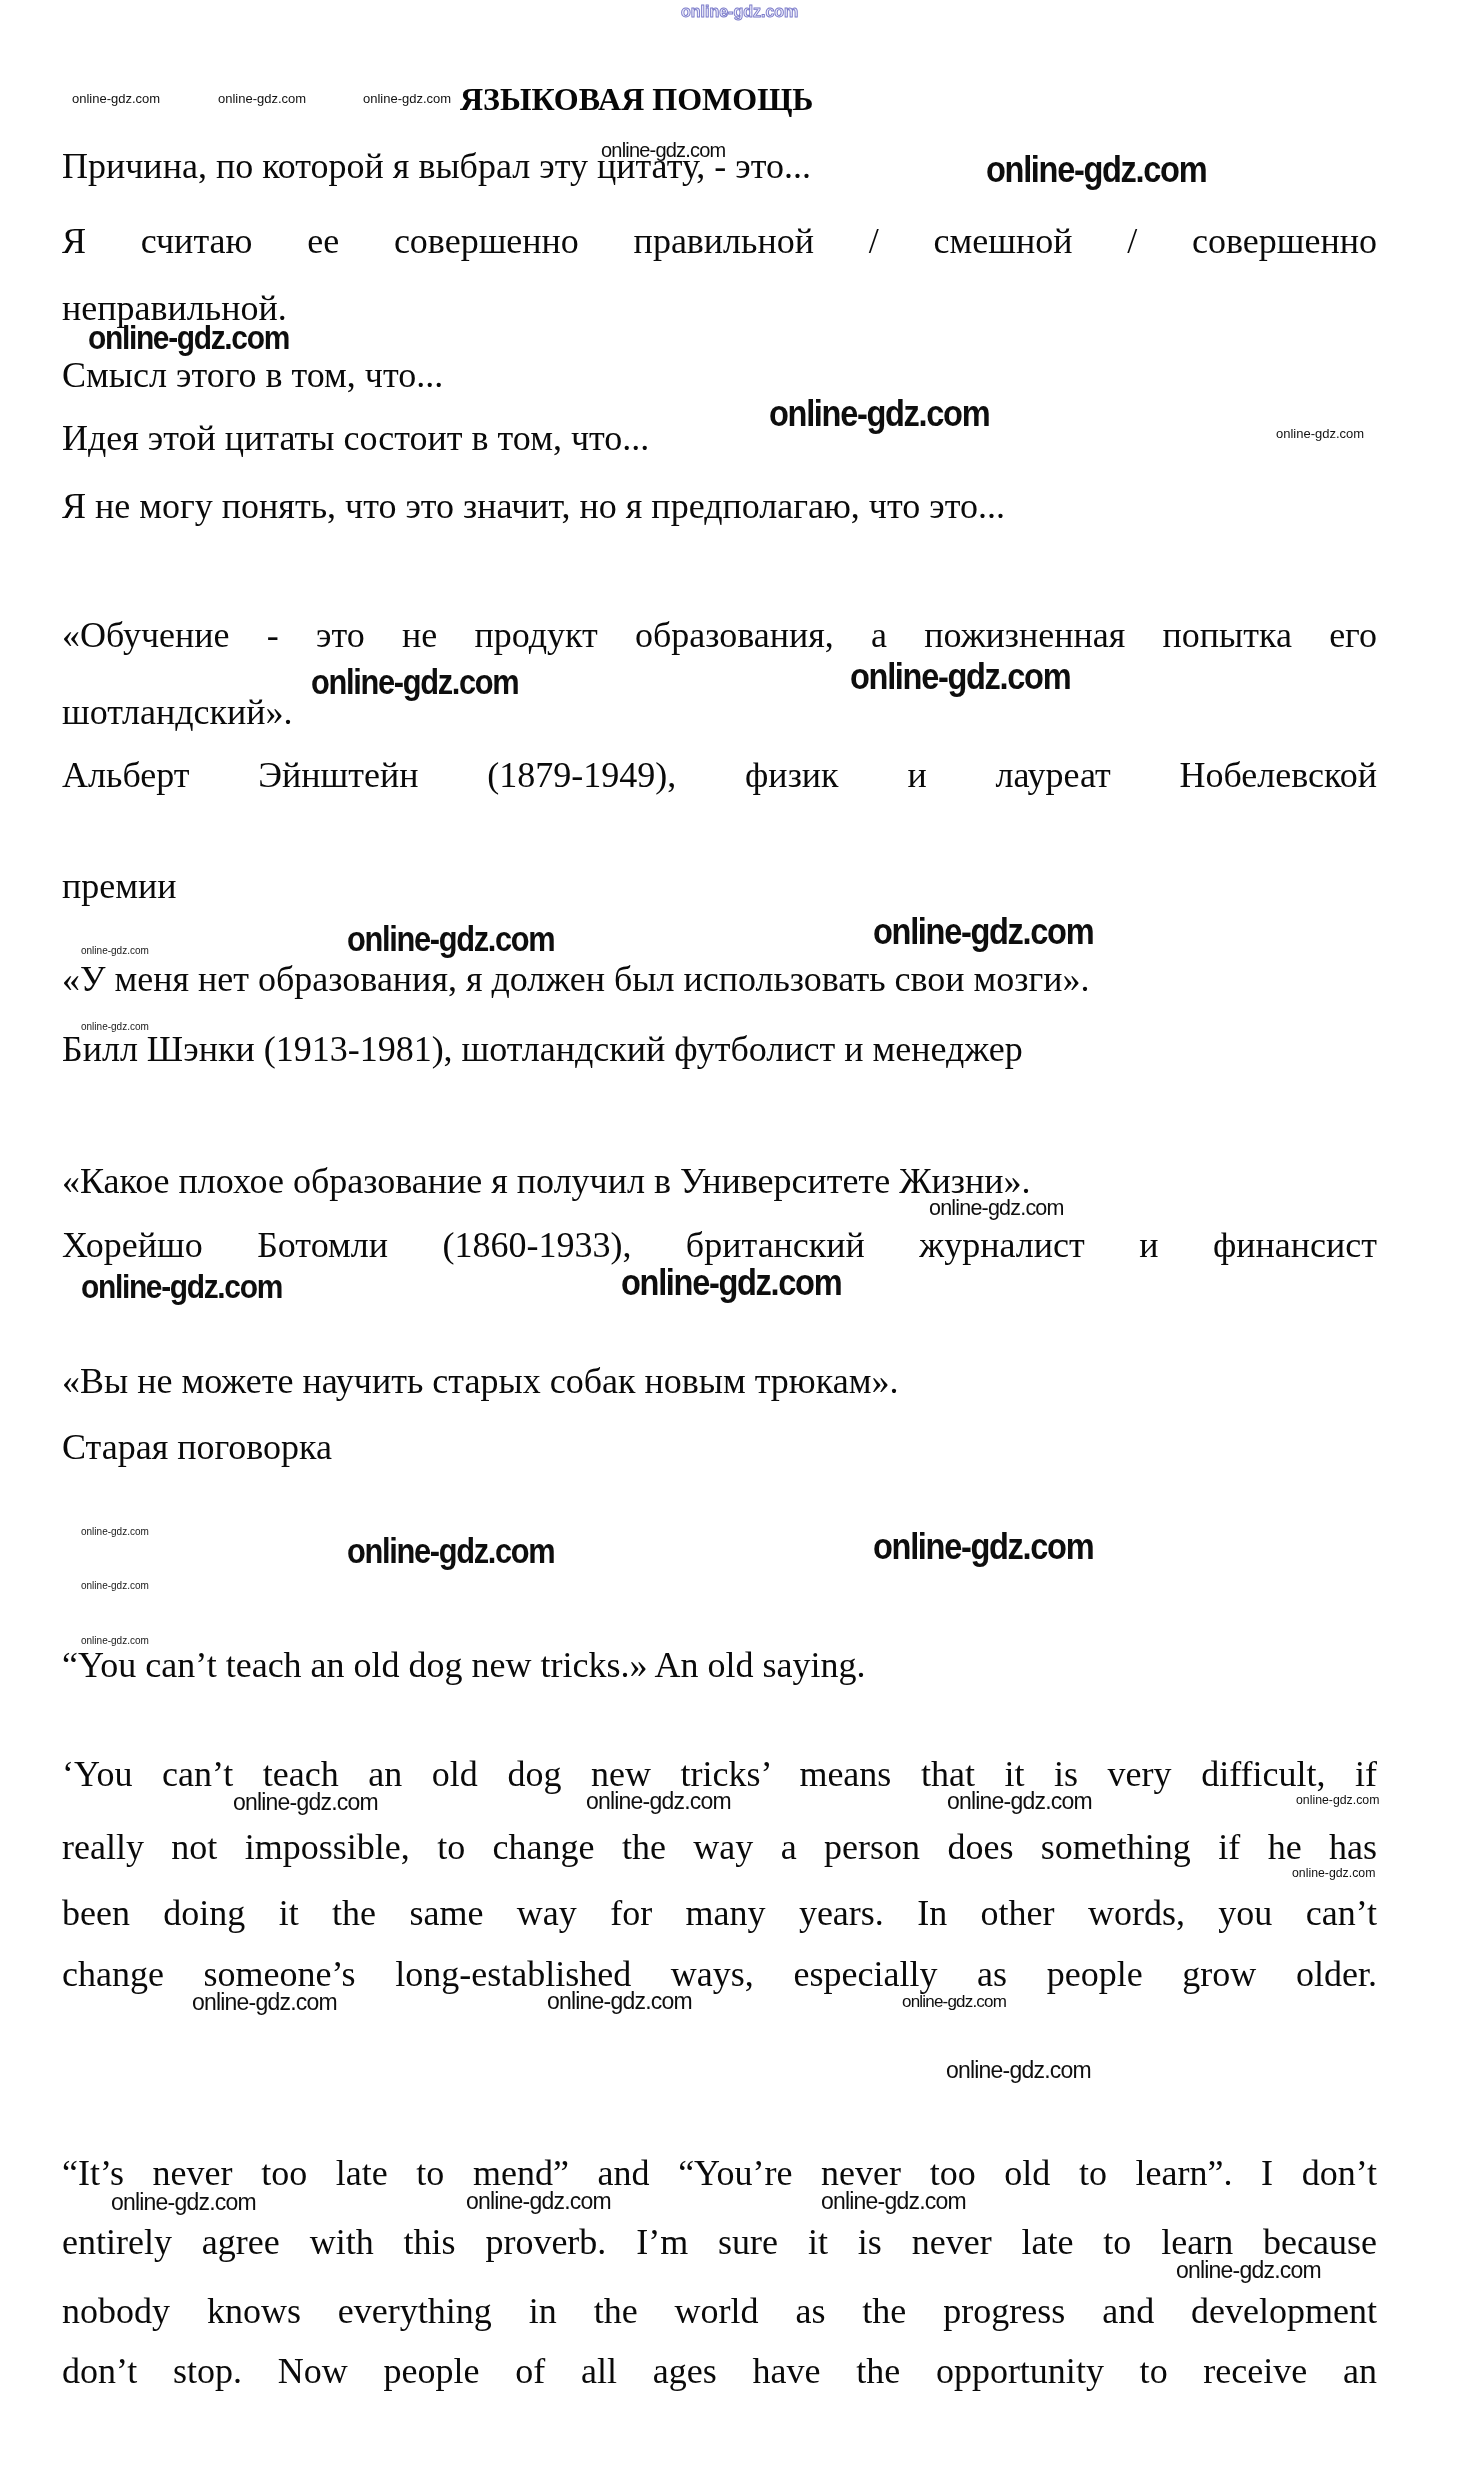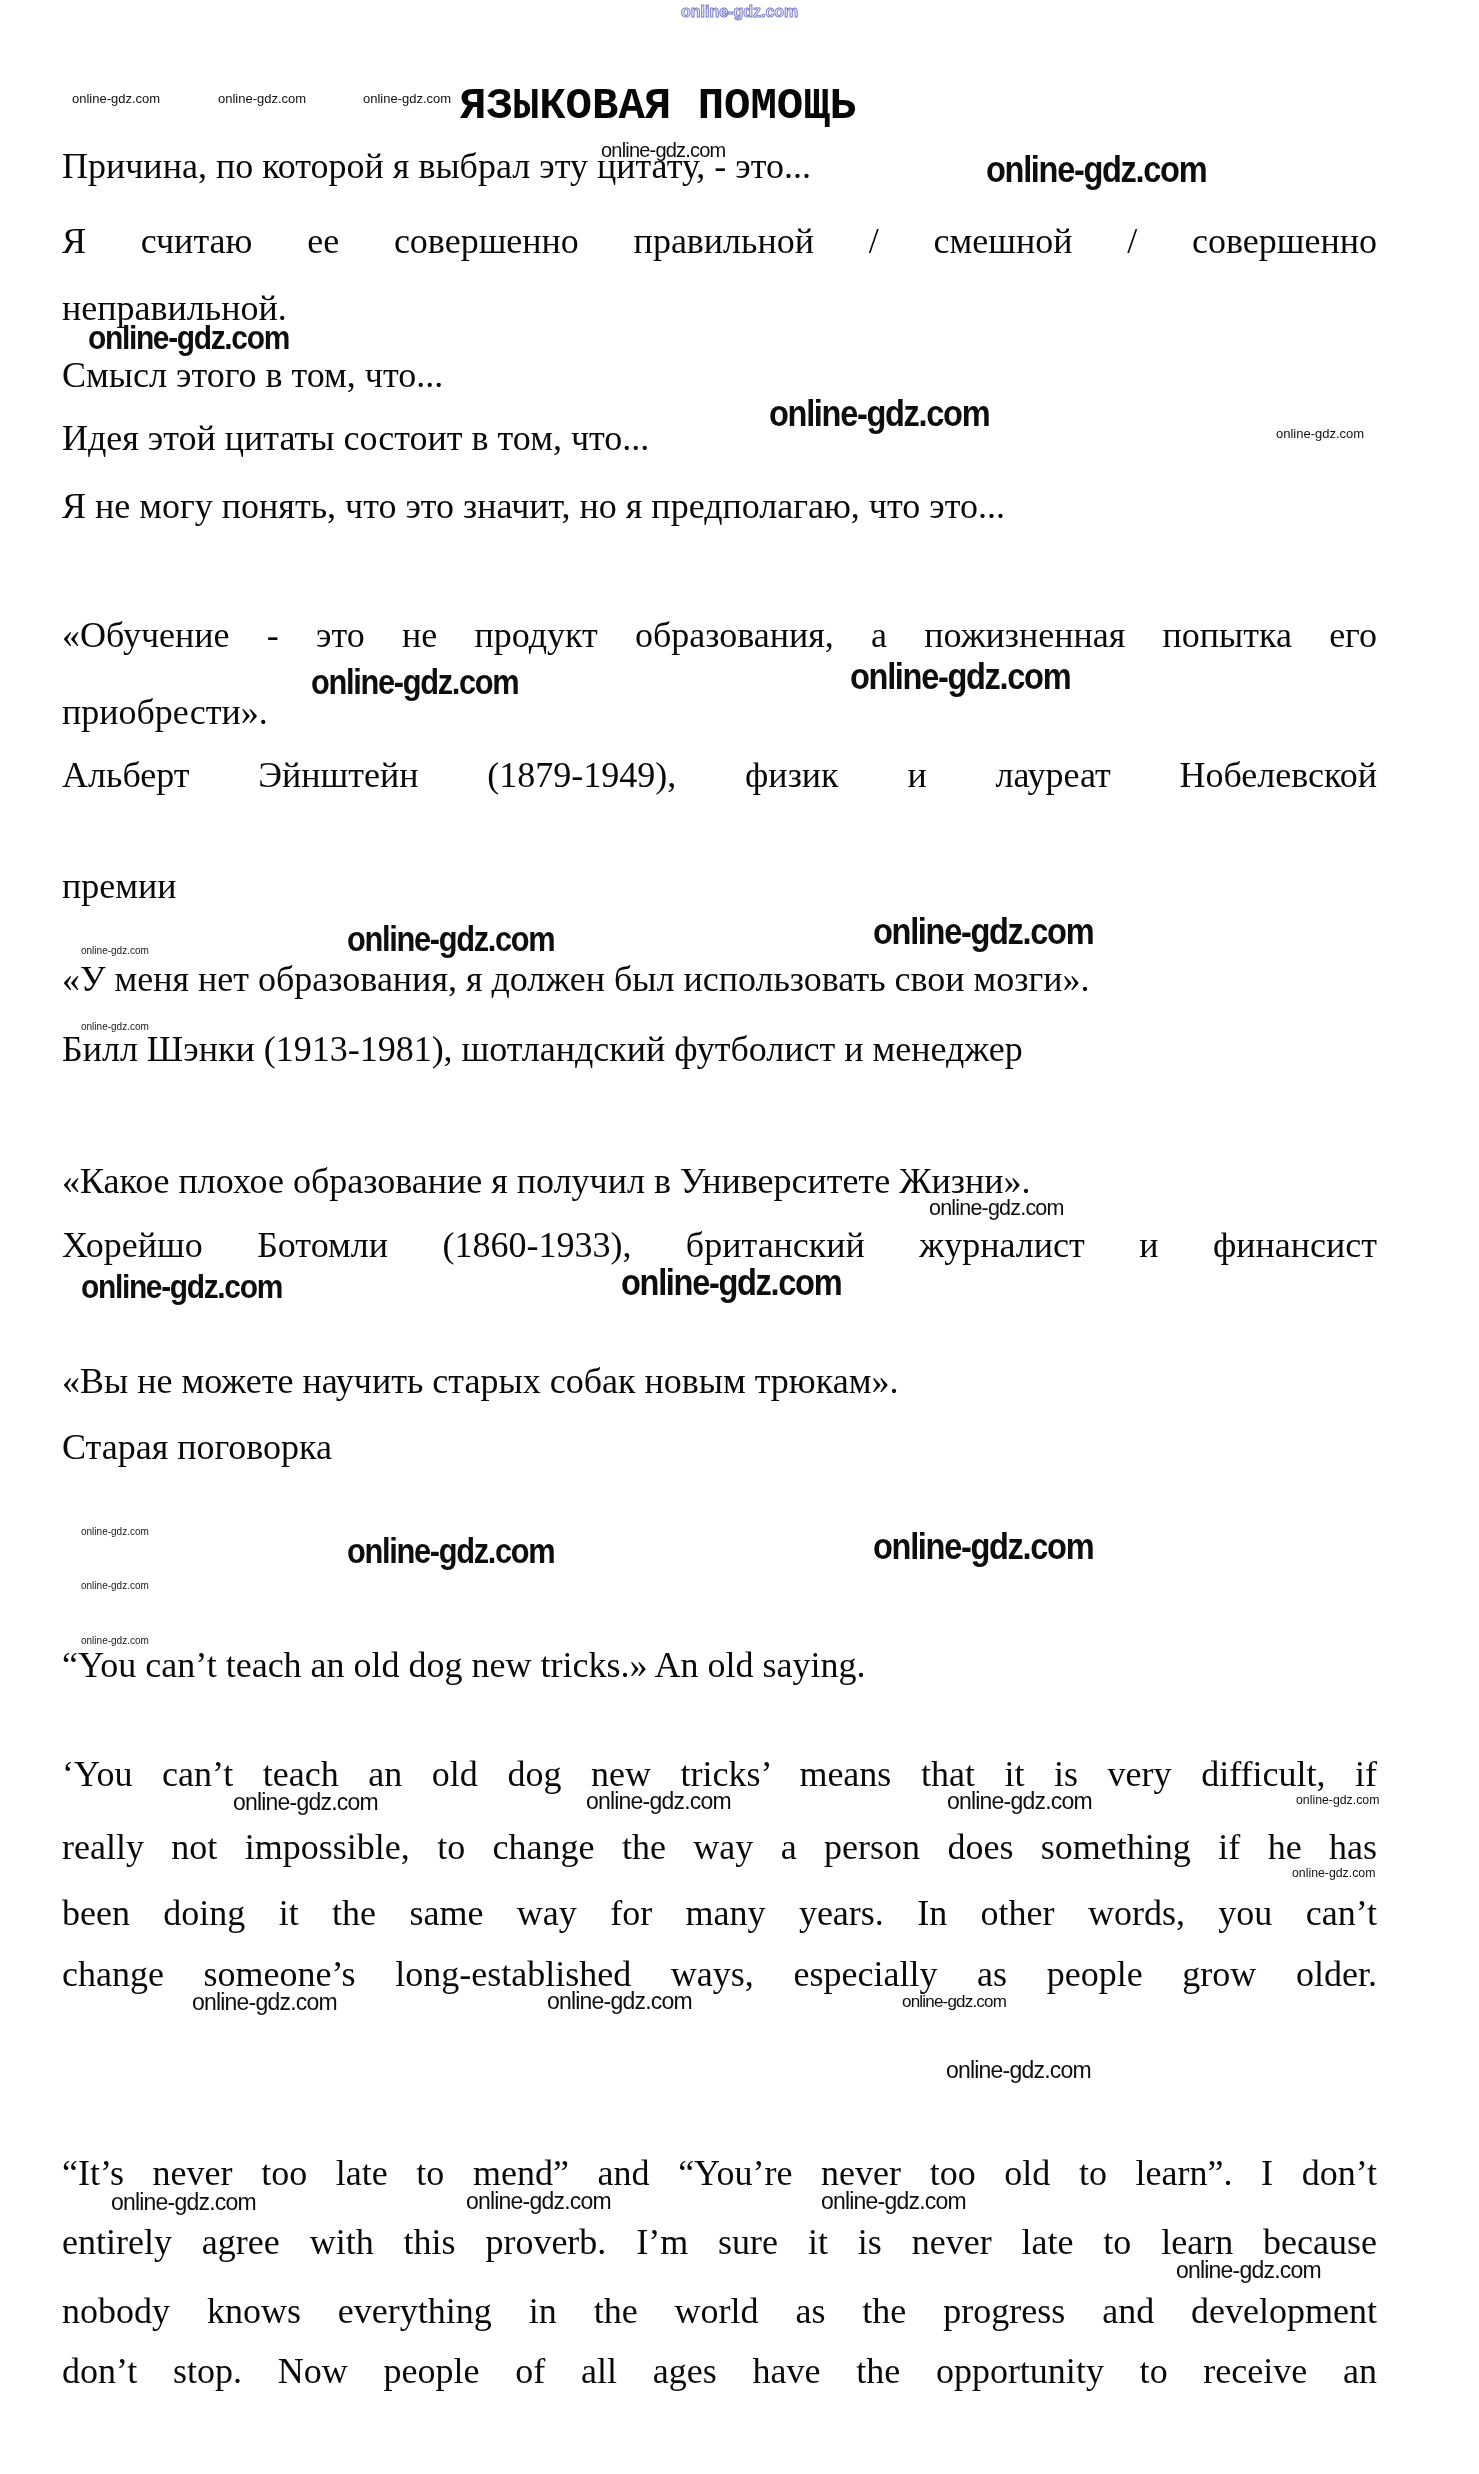--- a/index.html
+++ b/index.html
@@ -21,23 +21,23 @@
   }
   .line.left{ white-space:nowrap; }
   .line.justify{
     width:1315px;
     text-align:justify;
     text-align-last:justify;
     white-space:normal;
   }
   .title{
     position:absolute;
-    font-family:Liberation Mono, monospace;
+    font-family:Liberation Serif, serif;
     font-weight:bold;
-    font-size:44px;
+    font-size:32px;
     color:#070707;
     white-space:nowrap;
   }
   .wm{
     position:absolute;
     font-family:"Liberation Sans", sans-serif;
     color:#0e0e0e;
     white-space:nowrap;
     line-height:1;
   }
@@ -64,21 +64,21 @@
 <div id="page">
   <div class="title" style="left:460px; top:81px;">ЯЗЫКОВАЯ ПОМОЩЬ</div>
 
 <div class="line left" style="left: 62px; top: 146px;">Причина, по которой я выбрал эту цитату, - это...</div>
     <div class="line justify" style="left: 62px; top: 221px;">Я считаю ее совершенно правильной / смешной / совершенно</div>
     <div class="line left" style="left: 62px; top: 288px;">неправильной.</div>
     <div class="line left" style="left: 62px; top: 355px;">Смысл этого в том, что...</div>
     <div class="line left" style="left: 62px; top: 418px;">Идея этой цитаты состоит в том, что...</div>
     <div class="line left" style="left: 62px; top: 486px;">Я не могу понять, что это значит, но я предполагаю, что это...</div>
     <div class="line justify" style="left: 62px; top: 615px;">«Обучение - это не продукт образования, а пожизненная попытка его</div>
-    <div class="line left" style="left: 62px; top: 692px;">приобрести».</div>
+    <div class="line left" style="left: 62px; top: 692px;">шотландский».</div>
     <div class="line justify" style="left: 62px; top: 755px;">Альберт Эйнштейн (1879-1949), физик и лауреат Нобелевской</div>
     <div class="line left" style="left: 62px; top: 821px; margin-top: 45px;">премии</div>
     <div class="line left" style="left: 62px; top: 959px;">«У меня нет образования, я должен был использовать свои мозги».</div>
     <div class="line left" style="left: 62px; top: 1029px;">Билл Шэнки (1913-1981), шотландский футболист и менеджер</div>
     <div class="line left" style="left: 62px; top: 1161px;">«Какое плохое образование я получил в Университете Жизни».</div>
     <div class="line justify" style="left: 62px; top: 1225px;">Хорейшо Ботомли (1860-1933), британский журналист и финансист</div>
     <div class="line left" style="left: 62px; top: 1361px;">«Вы не можете научить старых собак новым трюкам».</div>
     <div class="line left" style="left: 62px; top: 1427px;">Старая поговорка</div>
     <div class="line left" style="left: 62px; top: 1645px;">“You can’t teach an old dog new tricks.» An old saying.</div>
     <div class="line justify" style="left: 62px; top: 1754px;">‘You can’t teach an old dog new tricks’ means that it is very difficult, if</div>

